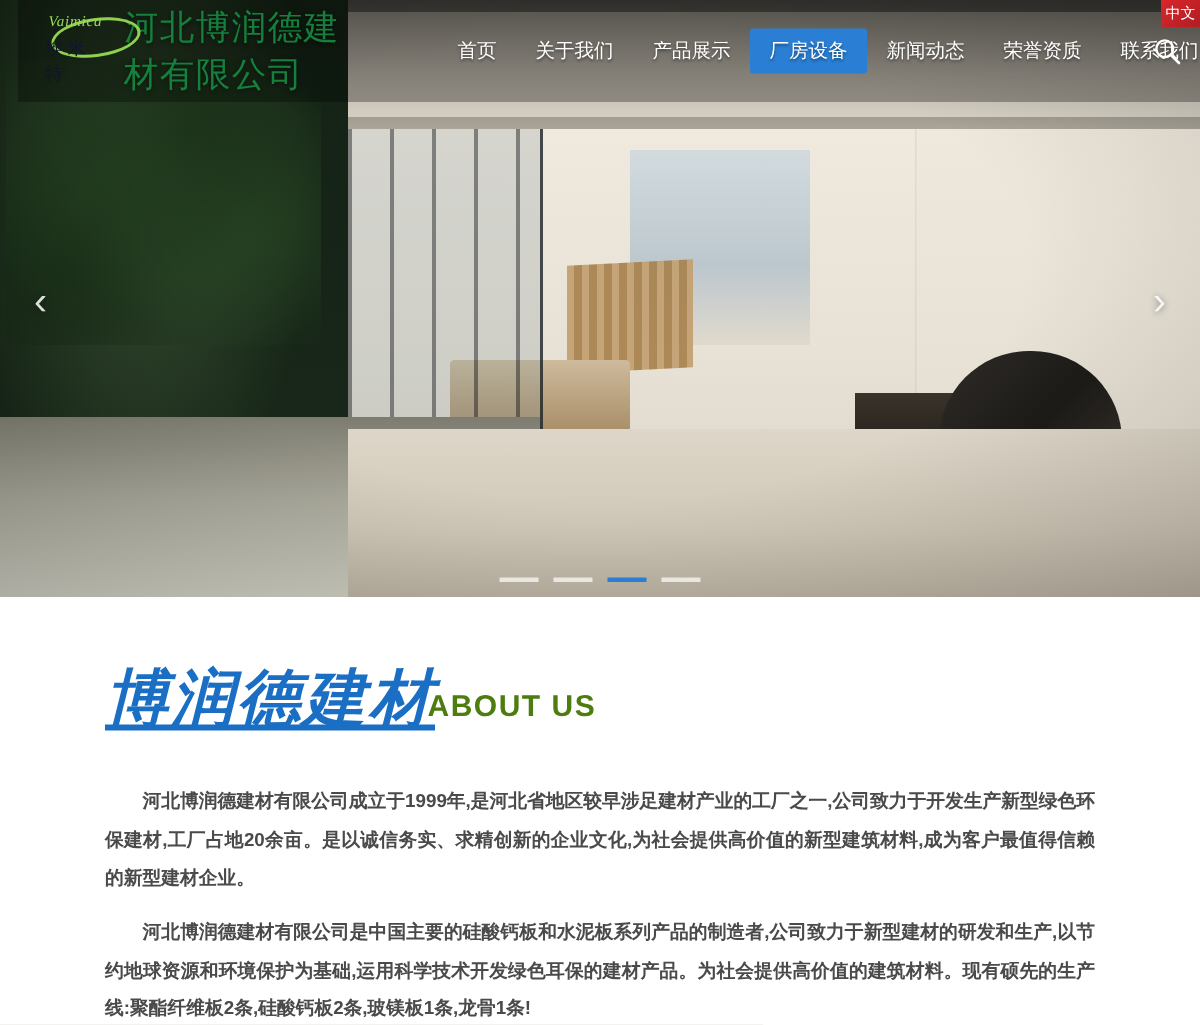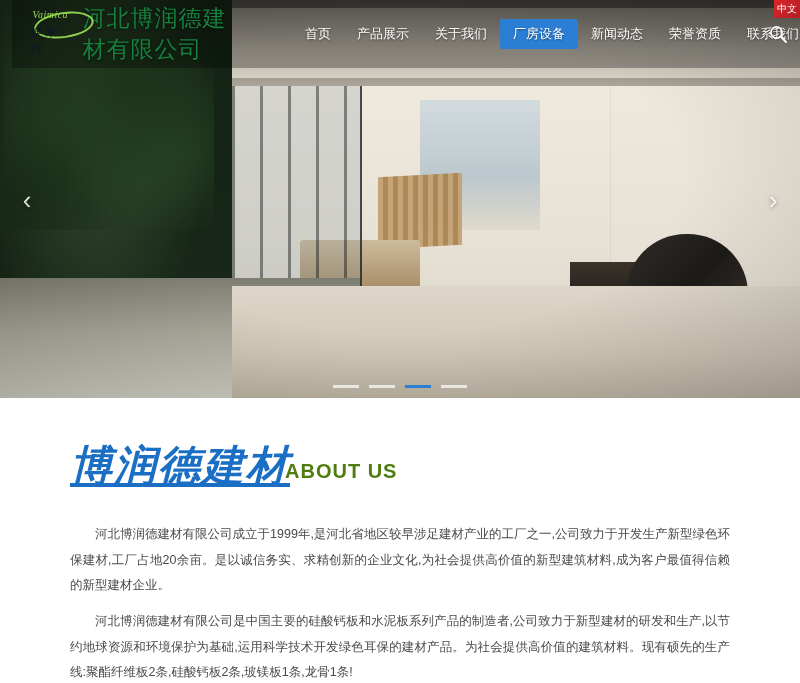--- a/index.html
+++ b/index.html
@@ -291,21 +291,21 @@
     color: #4d7c0f;
     letter-spacing: 1px;
   }
   .about-body {
     margin: 26px 70px 0 70px;
     color: #4a4a4a;
     font-size: 12.5px;
     line-height: 2.05;
     text-align: justify;
   }
-  .about-body p { text-indent: 2em; margin-bottom: 10px; }
+  .about-body p { text-indent: 2em; margin-bottom: 10px; font-weight: bold; }
 </style>
 </head>
 <body>
 
 <div class="page">
 
   <div class="hero">
     <div class="hero-photo"></div>
     <div class="hero-ceiling"></div>
     <div class="hero-ceiling-strip"></div>
@@ -339,22 +339,22 @@
       <div class="logo-mark">
         <div class="logo-oval"></div>
         <div class="logo-latin">Vaimica</div>
         <div class="logo-cn">埃米特</div>
       </div>
       <div class="site-title">河北博润德建材有限公司</div>
     </div>
 
     <div class="nav">
       <div class="nav-item">首页</div>
+      <div class="nav-item">关于我们</div>
       <div class="nav-item">产品展示</div>
-      <div class="nav-item">关于我们</div>
       <div class="nav-item highlight">厂房设备</div>
       <div class="nav-item">新闻动态</div>
       <div class="nav-item">荣誉资质</div>
       <div class="nav-item">联系我们</div>
     </div>
 
     <div class="search-btn">
       <svg width="20" height="20" viewBox="0 0 20 20" aria-hidden="true">
         <circle cx="8.5" cy="8.5" r="5.6" fill="none" stroke="#ffffff" stroke-width="1.6"></circle>
         <line x1="12.8" y1="12.8" x2="18" y2="18" stroke="#ffffff" stroke-width="1.8" stroke-linecap="round"></line>

